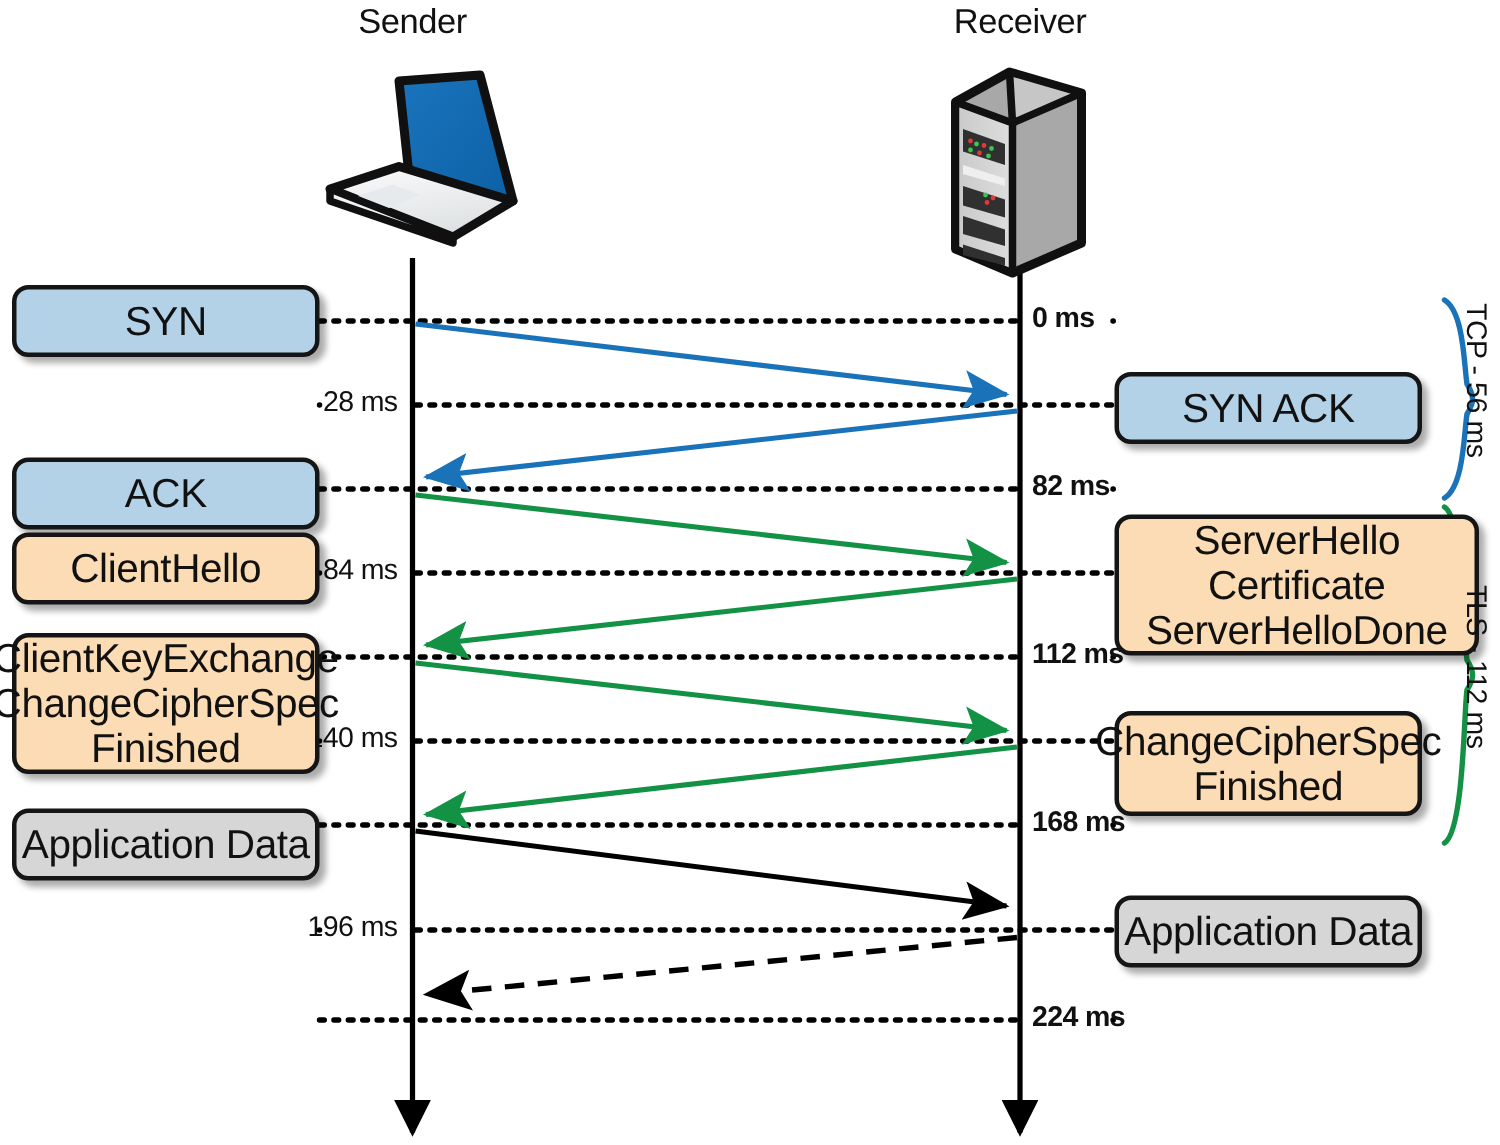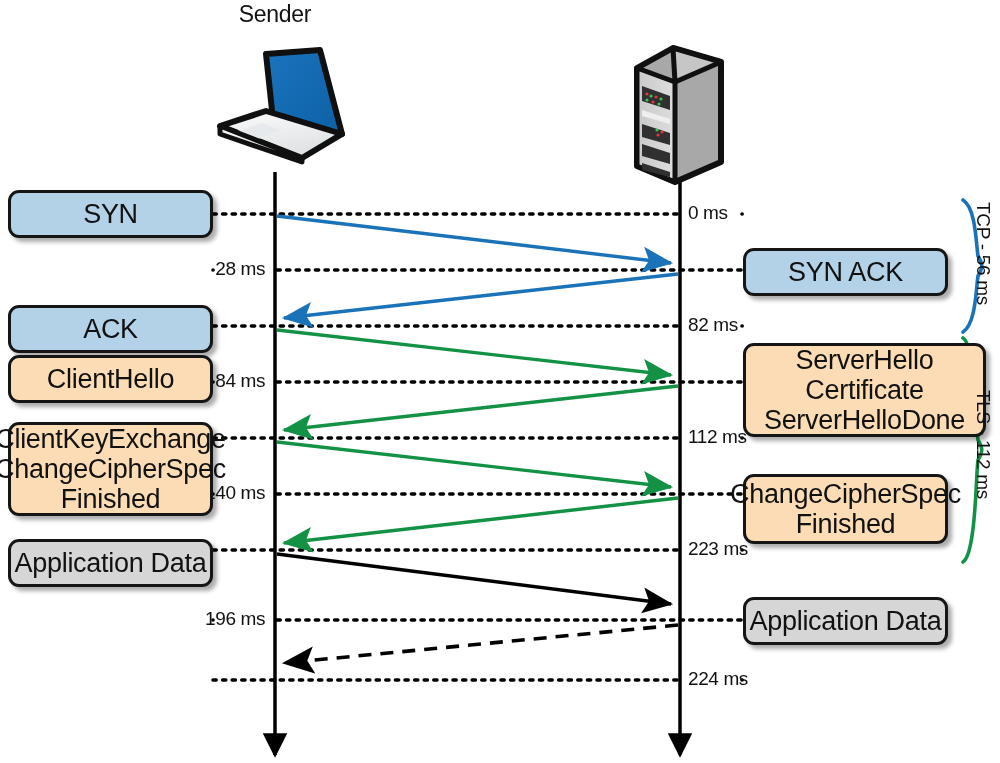--- a/index.html
+++ b/index.html
@@ -36,21 +36,21 @@
     font-family: "Liberation Sans", sans-serif;
   }
   .time-label {
     position: absolute;
     font-size: 19px;
     color: #111111;
     white-space: nowrap;
     letter-spacing: -0.4px;
     font-family: "Liberation Sans", sans-serif;
   }
-  .time-label.right-of-line { text-align: center; }
+  .time-label.right-of-line { text-align: center; font-weight: bold; }
   .time-label.left-of-line { text-align: right; }
 
   .msg-box {
     position: absolute;
     box-sizing: border-box;
     border: 3px solid #151515;
     border-radius: 11px;
     display: flex;
     align-items: center;
     justify-content: center;
@@ -176,29 +176,30 @@
       <circle cx="14" cy="56" r="1.6" fill="#3ac54f"></circle>
       <circle cx="20" cy="58" r="1.6" fill="#e03a3a"></circle>
       <circle cx="26" cy="60" r="1.6" fill="#3ac54f"></circle>
       <circle cx="24" cy="86" r="1.6" fill="#3ac54f"></circle>
       <circle cx="29" cy="88" r="1.6" fill="#e03a3a"></circle>
       <circle cx="25" cy="91" r="1.6" fill="#e03a3a"></circle>
     </g>
   </svg>
 
   <div class="actor-label" style="left:215px; top:1px; width:120px;">Sender</div>
+  <div class="actor-label" style="left:620px; top:1px; width:120px;">Receiver</div>
 
   <div id="time-labels">
       <div class="time-label right-of-line" style="left: 688px; top: 202px;">0 ms</div>
       <div class="time-label left-of-line" style="left: 153px; width: 112px; top: 258px;">28 ms</div>
       <div class="time-label right-of-line" style="left: 688px; top: 314px;">82 ms</div>
       <div class="time-label left-of-line" style="left: 153px; width: 112px; top: 370px;">84 ms</div>
       <div class="time-label right-of-line" style="left: 688px; top: 426px;">112 ms</div>
       <div class="time-label left-of-line" style="left: 153px; width: 112px; top: 482px;">140 ms</div>
-      <div class="time-label right-of-line" style="left: 688px; top: 538px;">223 ms</div>
+      <div class="time-label right-of-line" style="left: 688px; top: 538px;">168 ms</div>
       <div class="time-label left-of-line" style="left: 153px; width: 112px; top: 608px;">196 ms</div>
       <div class="time-label right-of-line" style="left: 688px; top: 668px;">224 ms</div>
     </div>
   <div id="left-box-layer">
       <div class="msg-box fill-blue" style="left: 8px; top: 190px; width: 205px; height: 48px;">
         <div>SYN</div>
       </div>
       <div class="msg-box fill-blue" style="left: 8px; top: 305px; width: 205px; height: 48px;">
         <div>ACK</div>
       </div>

